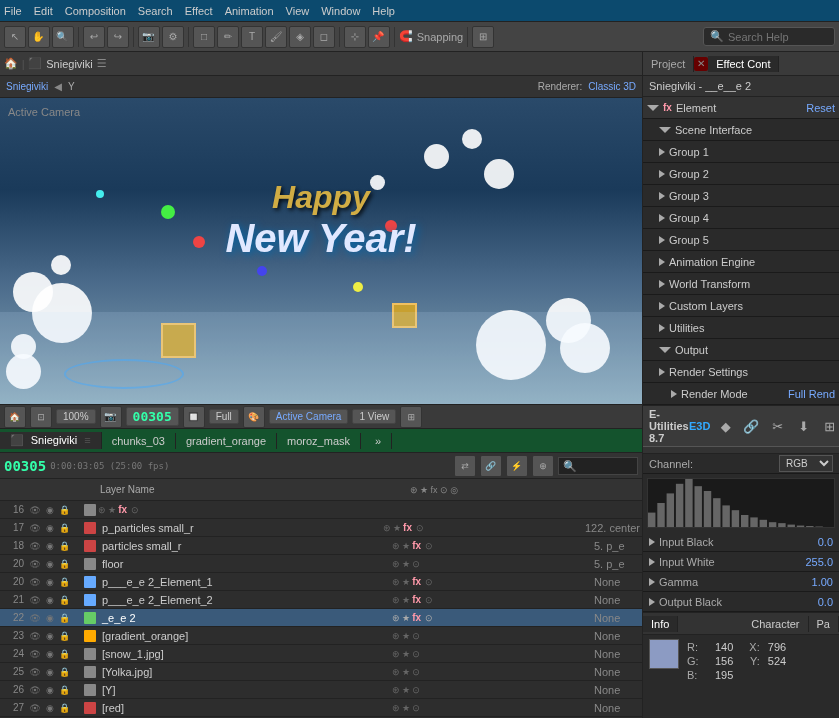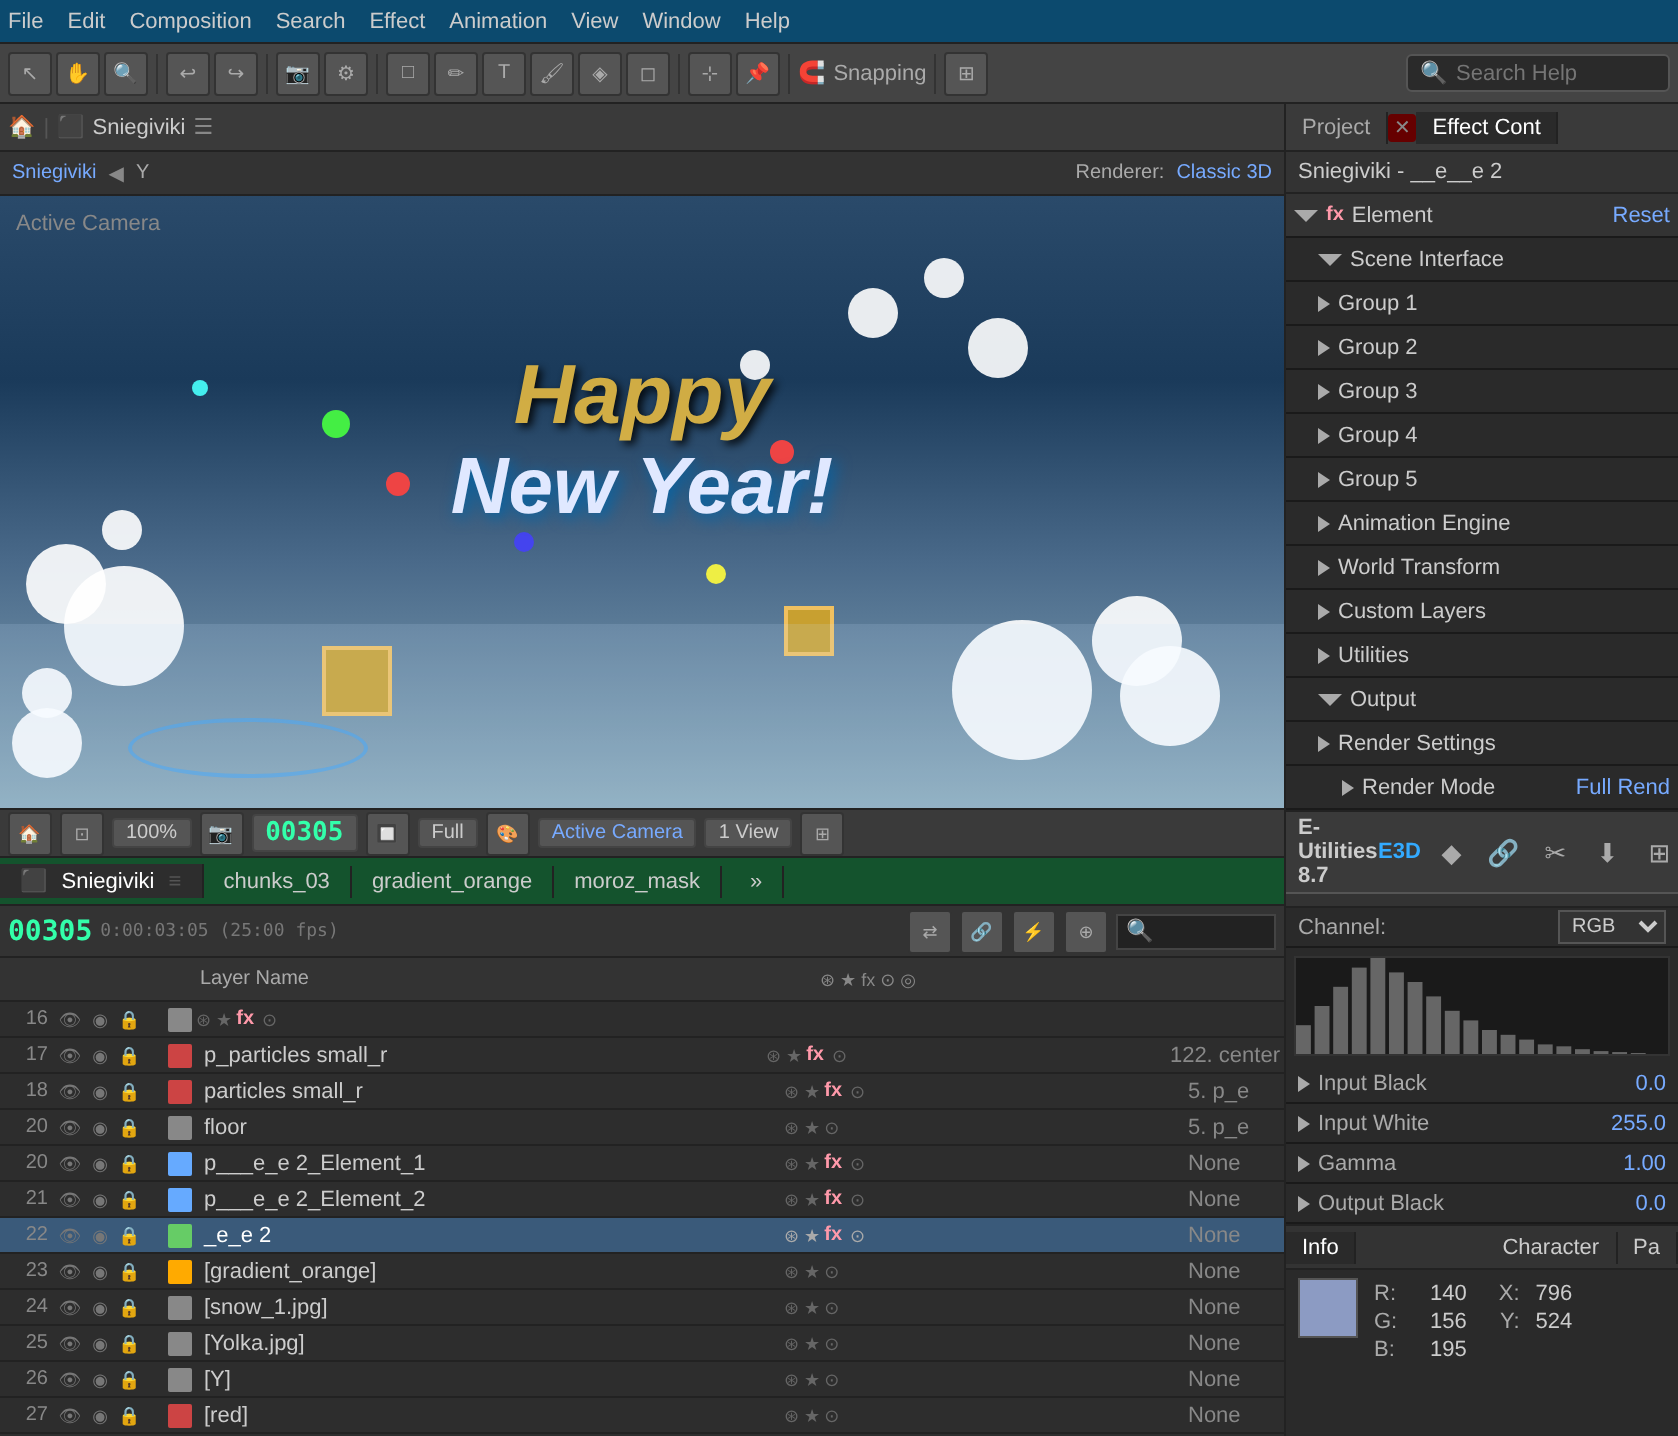--- a/index.html
+++ b/index.html
@@ -118,21 +118,21 @@
     ::-webkit-scrollbar-track { background: #222; }
     ::-webkit-scrollbar-thumb { background: #555; border-radius: 3px; }
 
     
     .viewer-scene {
       width: 100%; height: 100%;
       background: linear-gradient(180deg, #2a4a6a 0%, #1a3a5a 30%, #4a6a8a 60%, #8aaabb 100%);
       position: relative; overflow: hidden;
     }
     .scene-text { position: absolute; top: 40%; left: 50%; transform: translate(-50%, -50%); text-align: center; }
-    .scene-happy { font-size: 42px; color: #f0c040; font-style: italic; font-weight: bold; text-shadow: 2px 2px 4px #000; opacity: 0.85; }
+    .scene-happy { font-size: 32px; color: #f0c040; font-style: italic; font-weight: bold; text-shadow: 2px 2px 4px #000; opacity: 0.85; }
     .scene-newyear { font-size: 40px; color: #e0e8ff; font-style: italic; font-weight: bold; text-shadow: 2px 2px 8px #0066aa; }
     .snowball { position: absolute; background: white; border-radius: 50%; opacity: 0.9; }
     .dot { position: absolute; border-radius: 50%; }
     .gold-box { position: absolute; background: #c8a030; border: 2px solid #f0c060; }
     .floor-area { position: absolute; bottom: 0; left: 0; right: 0; height: 30%; background: rgba(200,230,255,0.15); }
 
     .fx-label { color: #f9a; font-size: 10px; font-weight: bold; margin-right: 2px; }
   </style>
 </head>
 <body>

